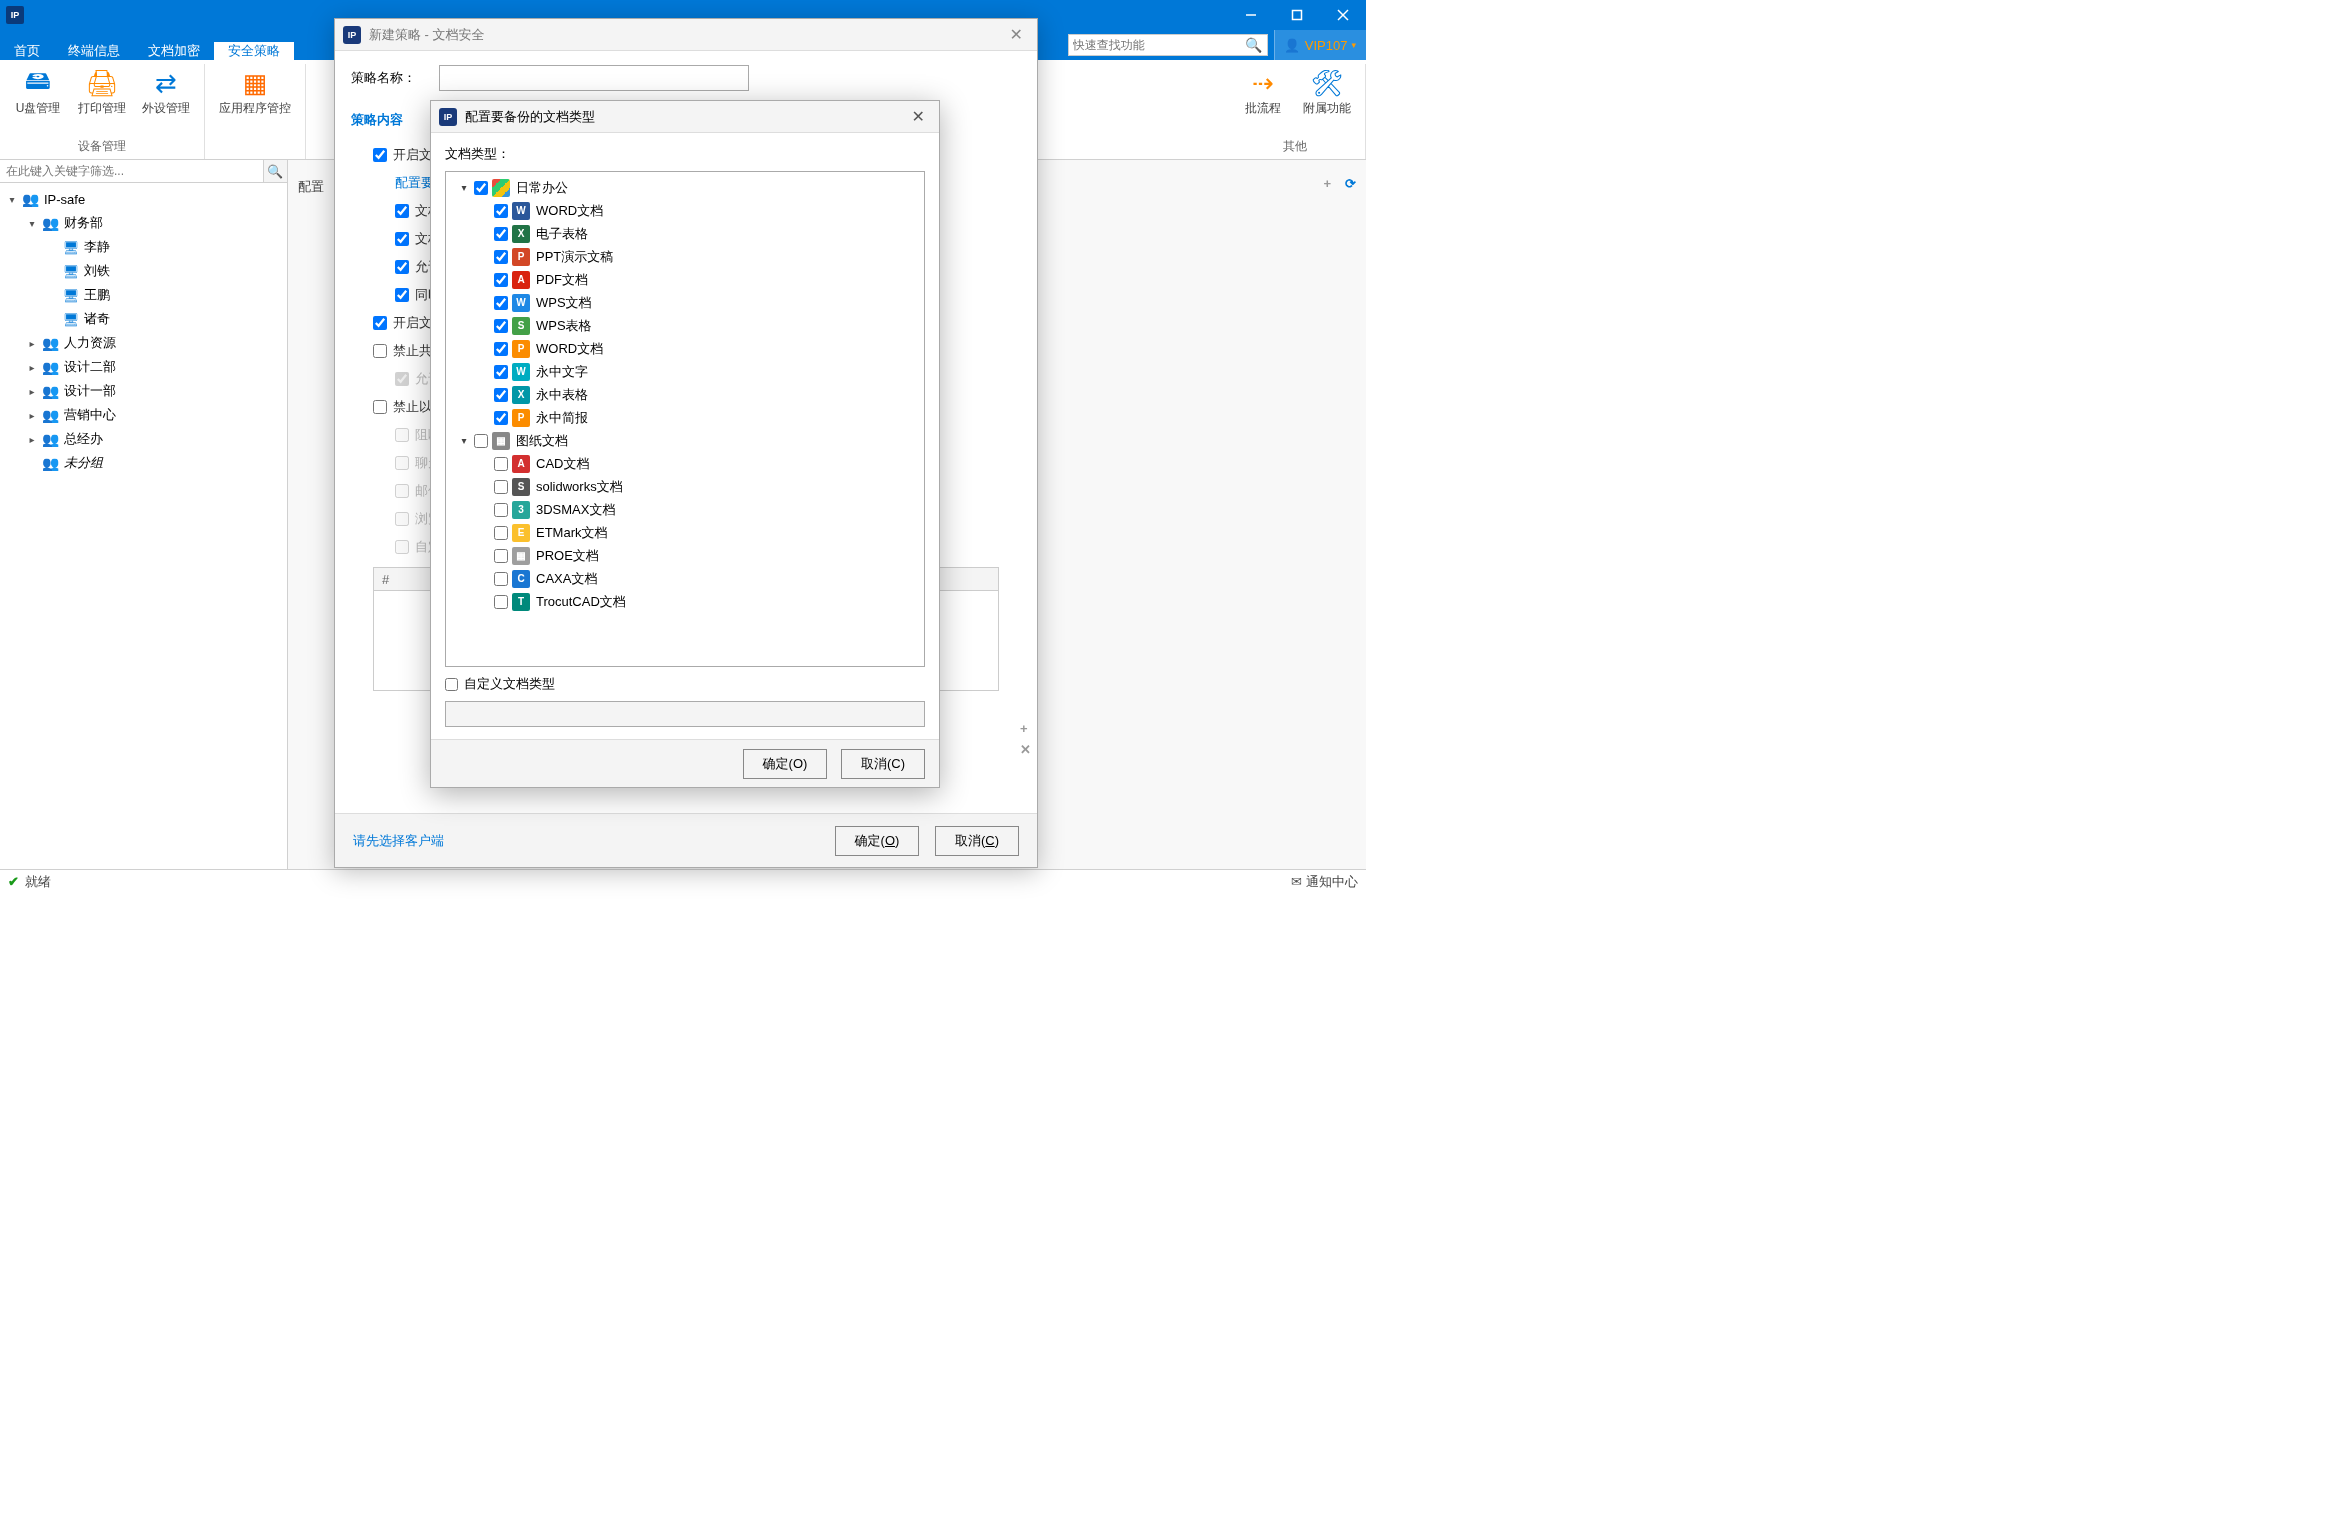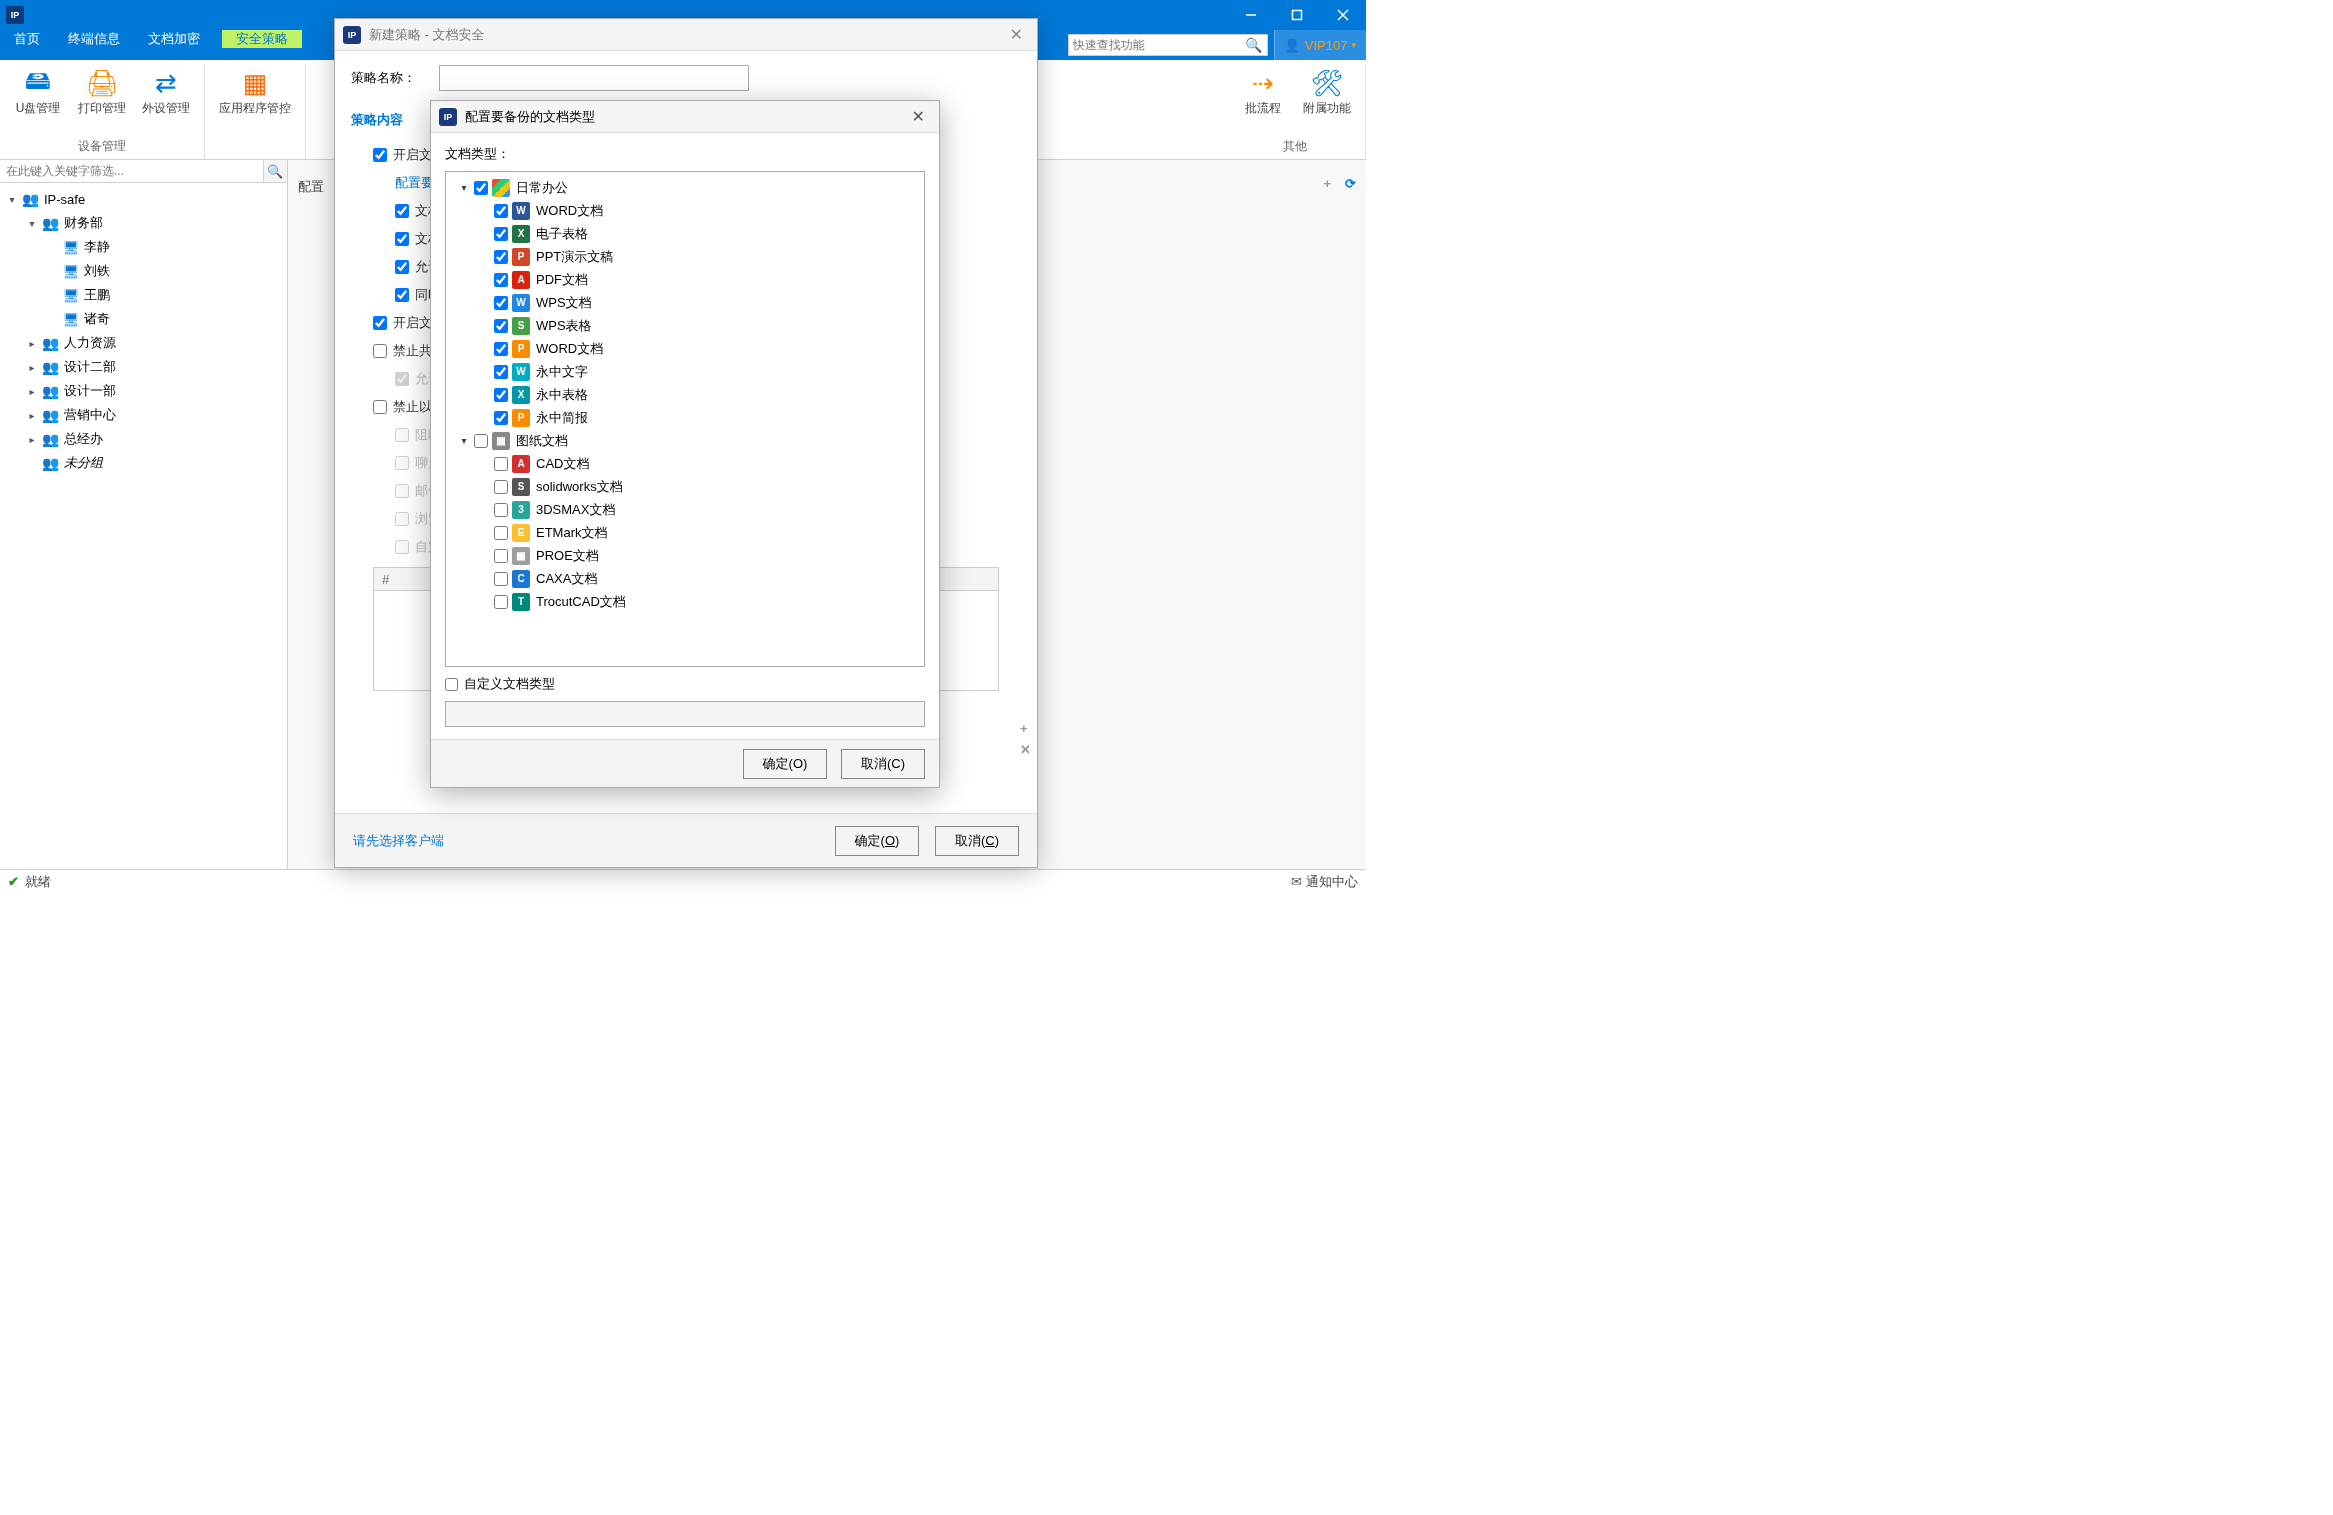--- a/index.html
+++ b/index.html
@@ -8,23 +8,23 @@
 
 .main-window { width: 1366px; height: 893px; background: #fff; display: flex; flex-direction: column; position: relative; }
 
 
 .titlebar { height: 30px; background: #0078d7; display: flex; align-items: center; padding-left: 6px; color: #fff; }
 .titlebar .app-icon { width: 18px; height: 18px; background: #0a3a7a; border-radius: 2px; display:flex; align-items:center; justify-content:center; font-size:9px; color:#fff; font-weight:bold;}
 .titlebar .spacer { flex: 1; }
 .titlebar .win-btn { width: 46px; height: 30px; display: flex; align-items: center; justify-content: center; color: #fff; }
 
 
-.menu-row { height: 30px; background: #0078d7; display: flex; align-items: flex-start; color: #fff; }
+.menu-row { height: 30px; background: #0078d7; display: flex; align-items: flex-end; color: #fff; }
 .menu-row .menu-tab { padding: 0 14px; display: flex; align-items: center; height:100%; }
-.menu-row .menu-tab.active { background:#bef264; color:#0078d7;margin-left:8px; }
+.menu-row .menu-tab.active { background:#ffffff; color:#0078d7; }
 .menu-row .spacer { flex:1; }
 .menu-row .search-box { width: 200px; height: 22px; margin: 4px 6px; background: #fff; border:1px solid #ccc; display:flex; align-items:center; padding:0 4px; }
 .menu-row .search-box input { border:none; outline:none; flex:1; font-size:12px; color:#666; background:transparent;}
 .menu-row .search-box .mag { color:#888; font-size:14px;}
 .menu-row .user-chip { padding:0 10px; color:#ff9a00; display:flex; align-items:center; gap:4px; background:#2a8fe0; height:100%; border-left:1px solid rgba(255,255,255,0.3);}
 .menu-row .user-chip .u-icon { color:#ff9a00; }
 
 
 .ribbon { height: 100px; background:#fff; border-bottom:1px solid #d0d0d0; display:flex; position:relative; padding-top:4px;}
 .ribbon-group { display:flex; flex-direction:column; align-items:center; border-right:1px solid #e0e0e0; padding-bottom:2px;}

